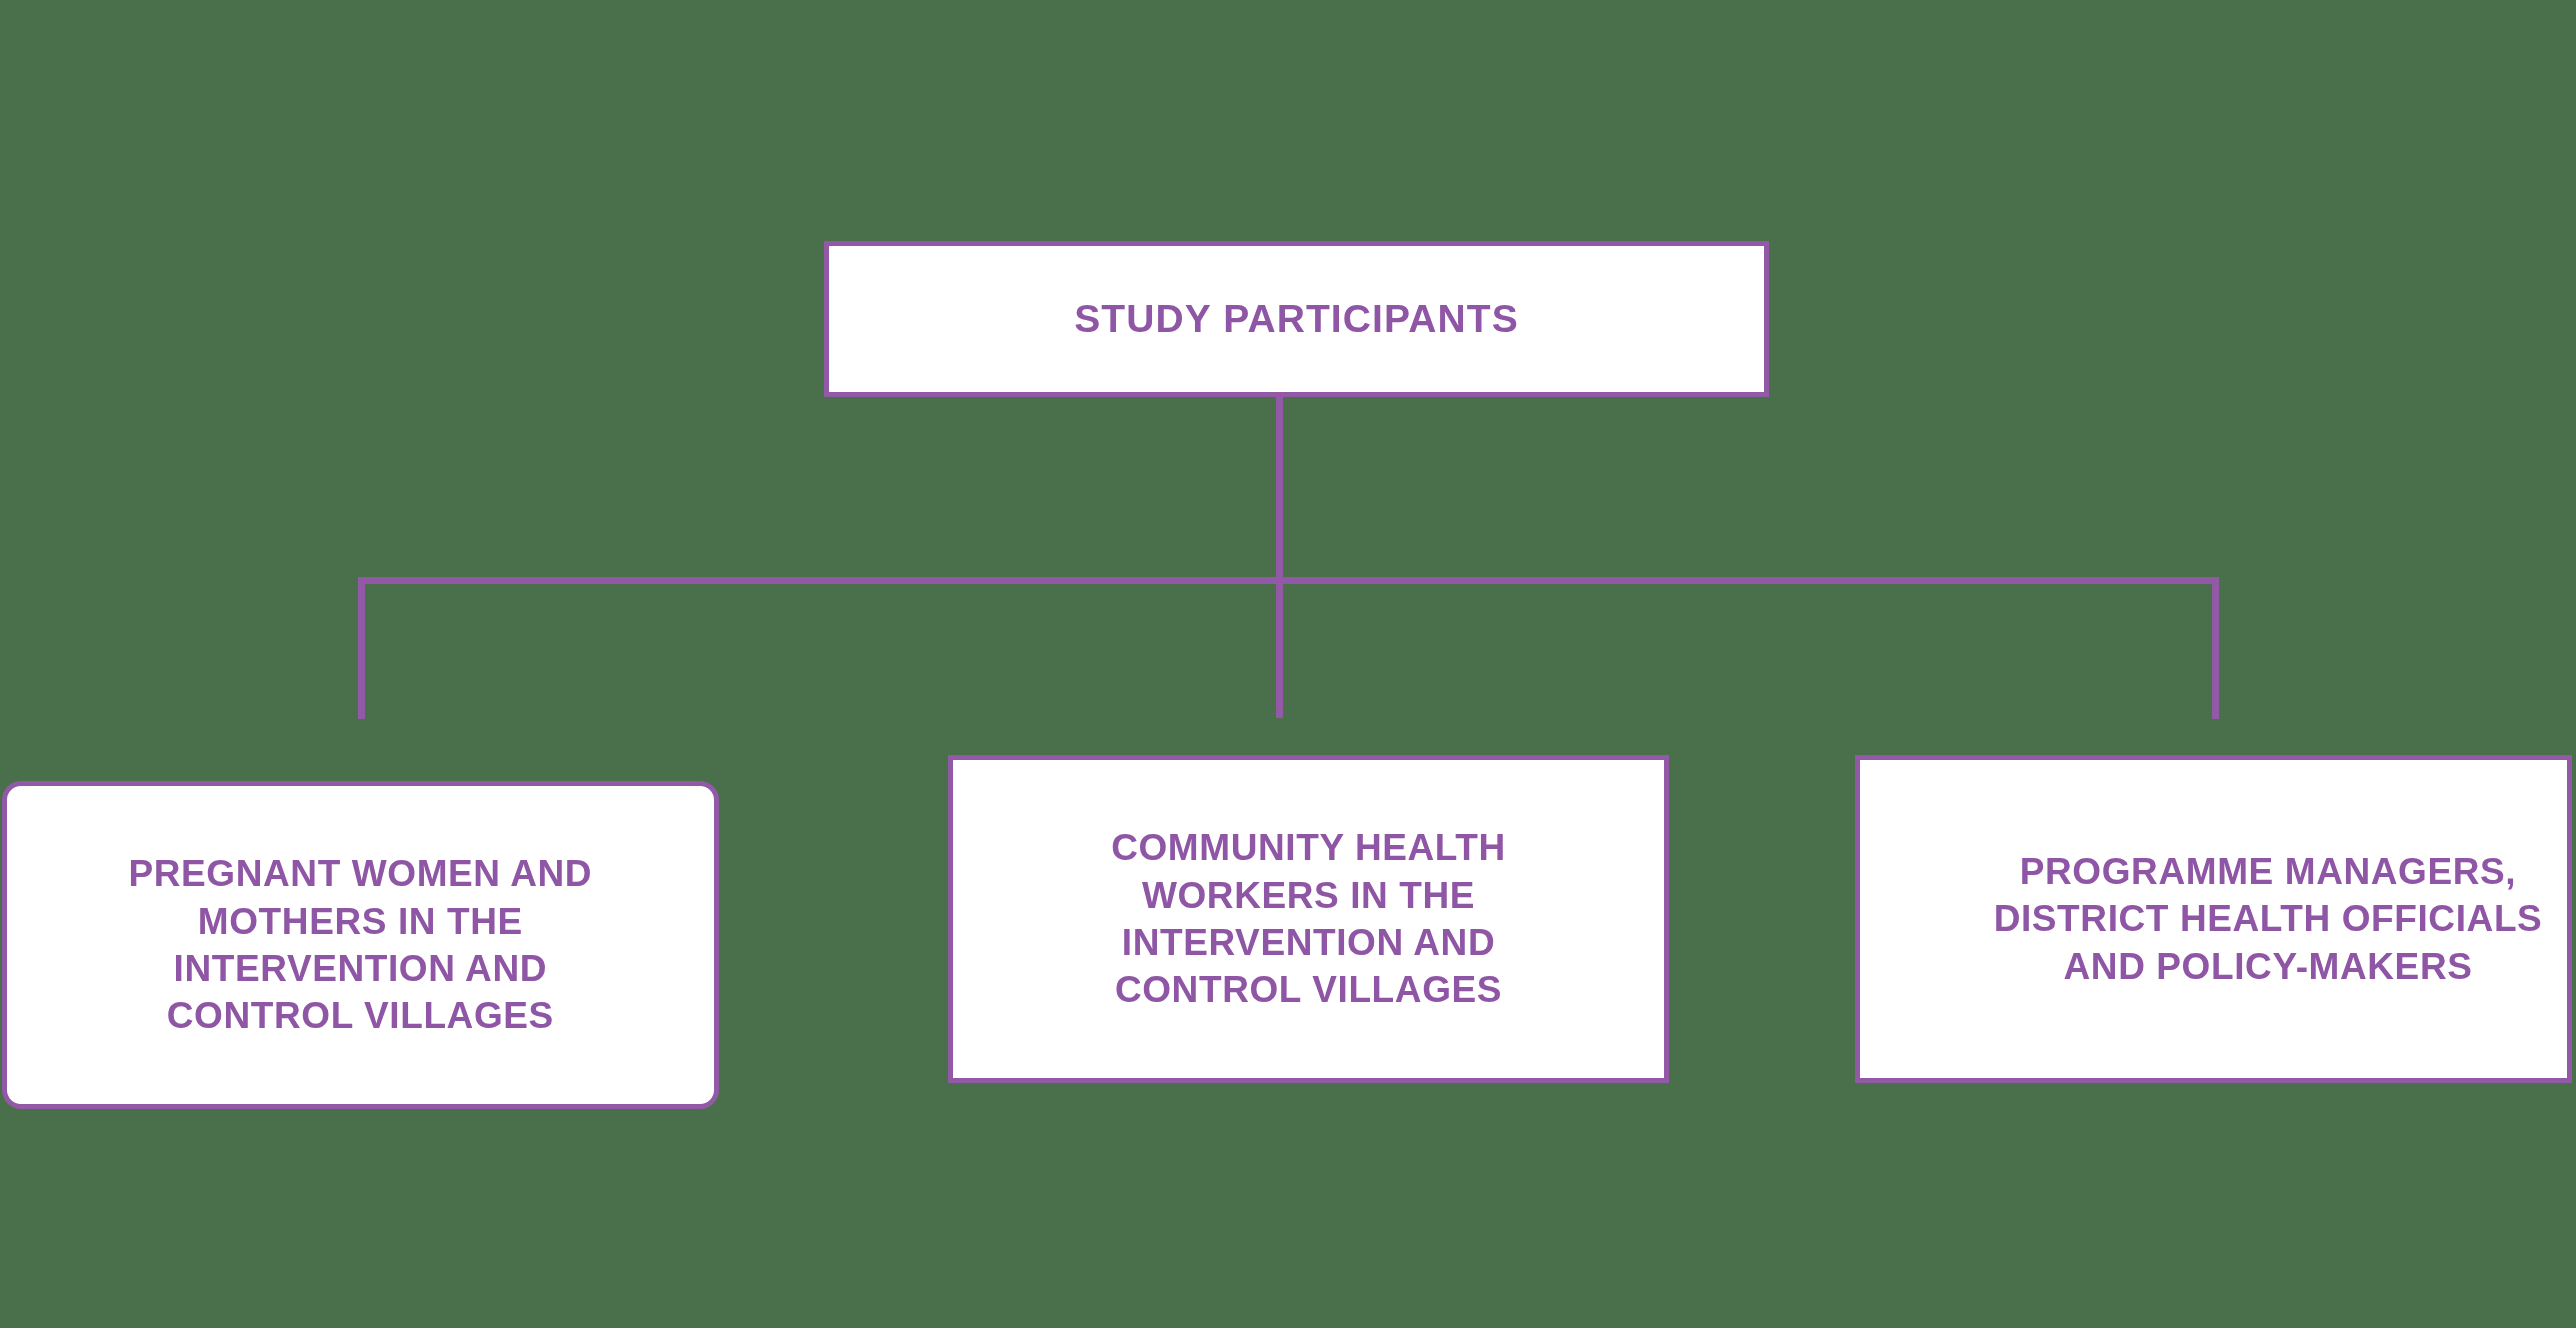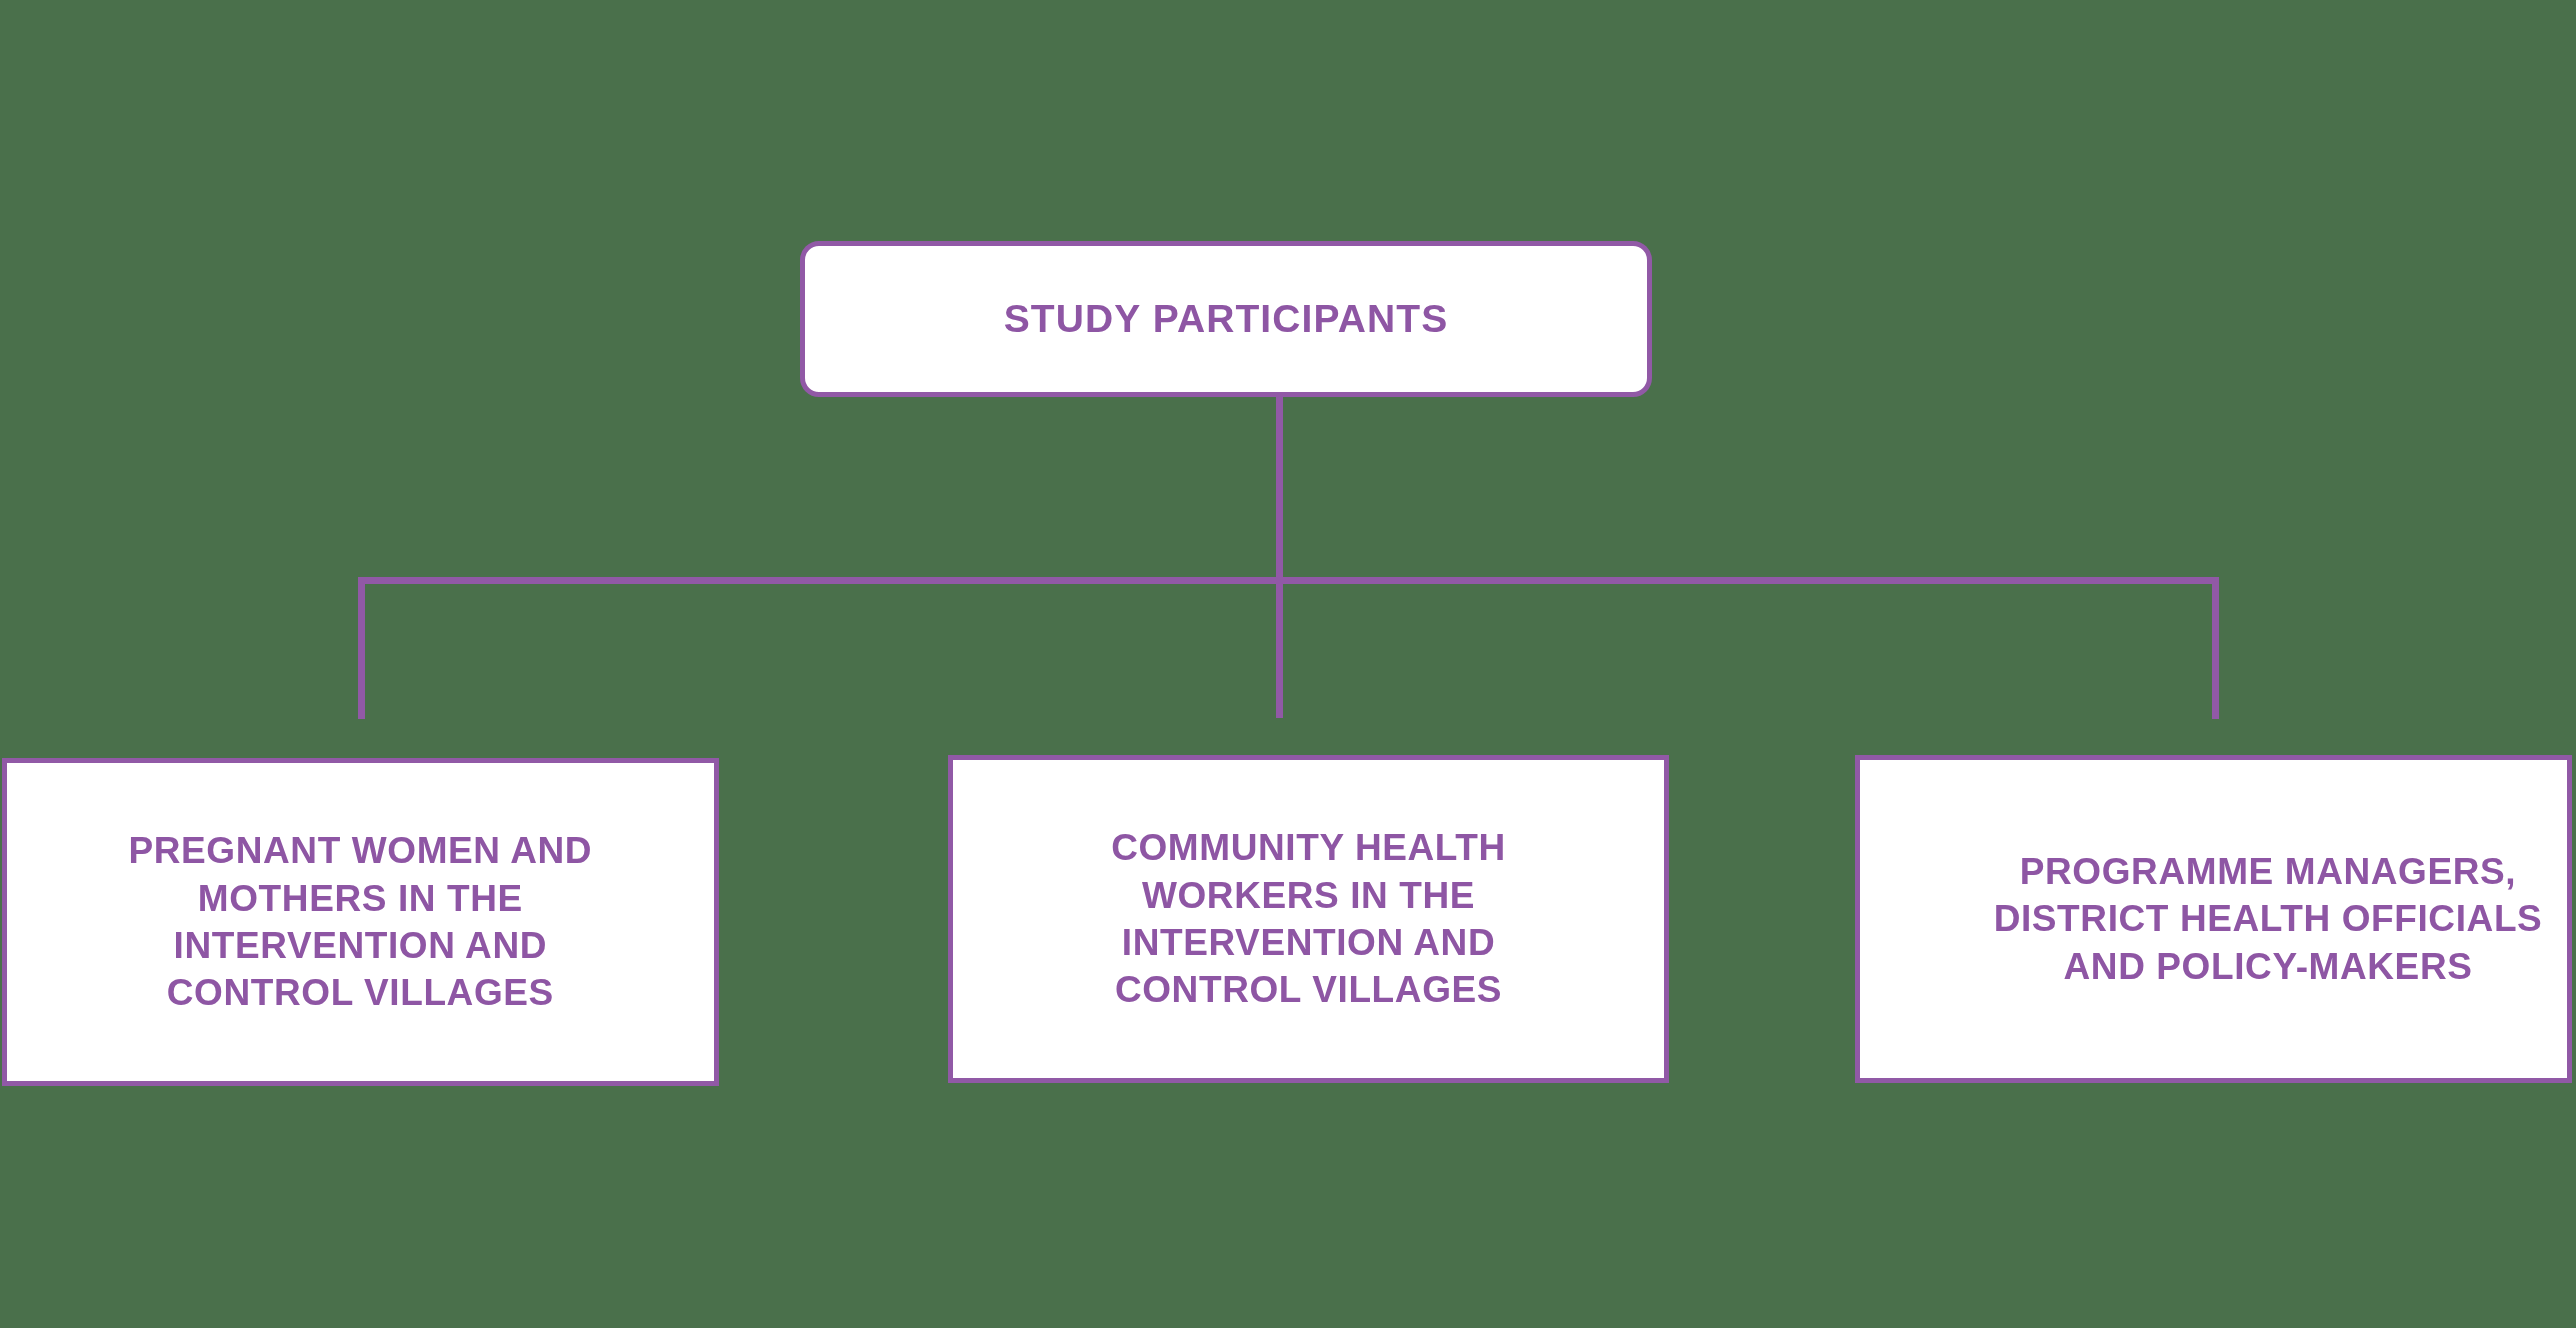--- a/index.html
+++ b/index.html
@@ -36,37 +36,37 @@
     color: #8e56a4;
     font-weight: bold;
     letter-spacing: 0.2px;
     line-height: 1.22;
     text-transform: uppercase;
     padding: 0 24px;
   }
 
   
   #node-root {
-    left: 800px;
+    left: 824px;
     top: 241px;
-    width: 852px;
+    width: 945px;
     height: 156px;
-    border-radius: 19px;
   }
   #node-root .node-label {
     font-size: 39px;
     letter-spacing: 1.1px;
   }
 
   
   #node-leaf-1 {
     left: 1.8px;
-    top: 758px;
+    top: 781px;
     width: 717px;
     height: 328px;
+    border-radius: 19px;
   }
   #node-leaf-2 {
     left: 948px;
     top: 755px;
     width: 721px;
     height: 328px;
   }
   #node-leaf-3 {
     left: 1855px;
     top: 755px;

